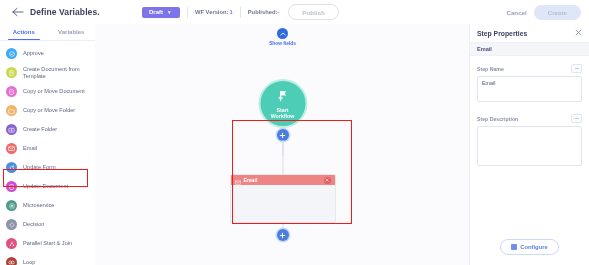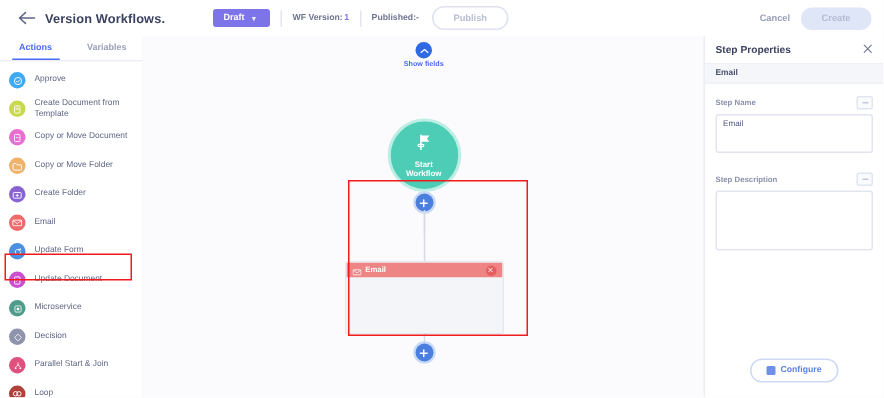--- a/index.html
+++ b/index.html
@@ -206,21 +206,21 @@
 <body>
 
 <div class="app">
 
   <div class="header">
     <div class="back-arrow">
       <svg width="12" height="10" viewBox="0 0 12 10" fill="none">
         <path d="M11 5H1M1 5l4-3.6M1 5l4 3.6" stroke="#5c6486" stroke-width="1" stroke-linecap="round" stroke-linejoin="round"></path>
       </svg>
     </div>
-    <div class="page-title">Version Workflows.</div>
+    <div class="page-title">Define Variables.</div>
 
     <div class="hdr-center">
       <div class="status-chip">
         <span>Draft</span>
         <span class="caret">▾</span>
       </div>
       <div class="divider-v"></div>
       <div class="meta-txt">
         <span>WF Version:</span><span class="val">1</span>
       </div>

